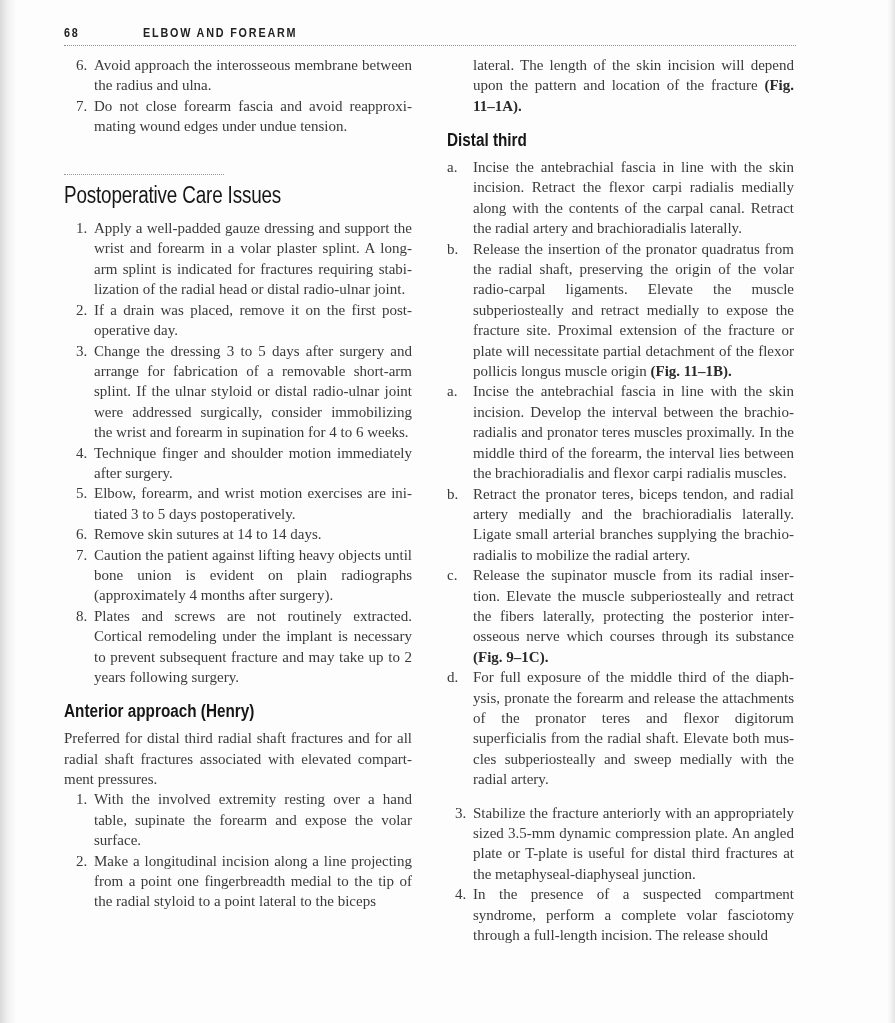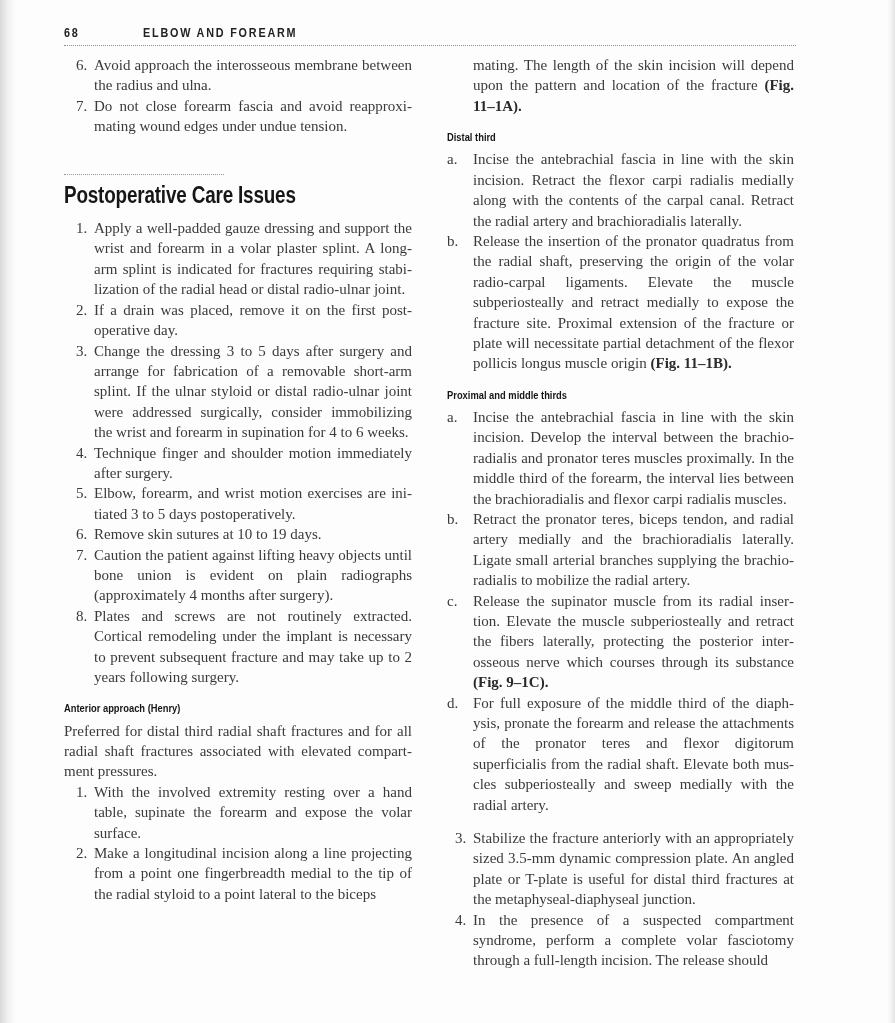--- a/index.html
+++ b/index.html
@@ -40,27 +40,27 @@
     text-align: justify; margin: 0;
   }
   b { font-weight: bold; color: #2a2a2a; }
 
   p.cont { padding-left: 26px; }
 
   .section-block { margin-top: 37px; margin-bottom: 10px; }
   .section-rule { width: 160px; border-top: 1px dotted #999; margin-bottom: 7px; }
   h2 {
     margin: 0; font-family: "Liberation Sans", sans-serif;
-    font-weight: bold; font-size: 23px; color: #161616; line-height: 1.15;
+    font-weight: normal; font-size: 23px; color: #161616; line-height: 1.15;
   }
   h2 > span { display: inline-block; transform: scaleX(0.82); transform-origin: 0 50%; white-space: nowrap; letter-spacing: -0.2px; }
 
   h3 {
     margin: 15px 0 6px 0; font-family: "Liberation Sans", sans-serif;
-    font-weight: bold; font-size: 11px; color: #161616; line-height: 1.1;
+    font-weight: bold; font-size: 18px; color: #161616; line-height: 1.1;
   }
   h3 > span { display: inline-block; transform: scaleX(0.85); transform-origin: 0 50%; white-space: nowrap; }
   .section-block + h3 { margin-top: 15px; }
   .col-right > h3:first-child { margin-top: 0; }
 
   .list { margin: 0; }
   .list-item { position: relative; padding-left: 30px; }
   .list-item .marker { position: absolute; left: 12px; top: 0; }
   .col-right .list-item { padding-left: 26px; }
   .col-right .list-letter .marker { left: 0; }
@@ -88,39 +88,38 @@
           <div class="section-block">
             <div class="section-rule"></div>
             <h2><span>Postoperative Care Issues</span></h2>
           </div>
           <div class="list list-number">
             <div class="list-item"><span class="marker">1.</span><span class="item-text"><span>Apply a well-padded gauze dressing and support the wrist and forearm in a volar plaster splint. A long-arm splint is indicated for fractures requiring stabi­lization of the radial head or distal radio-ulnar joint.</span></span></div>
             <div class="list-item"><span class="marker">2.</span><span class="item-text"><span>If a drain was placed, remove it on the first post­operative day.</span></span></div>
             <div class="list-item"><span class="marker">3.</span><span class="item-text"><span>Change the dressing 3 to 5 days after surgery and arrange for fabrication of a removable short-arm splint. If the ulnar styloid or distal radio-ulnar joint were addressed surgically, consider immobi­lizing the wrist and forearm in supination for 4 to 6 weeks.</span></span></div>
             <div class="list-item"><span class="marker">4.</span><span class="item-text"><span>Technique finger and shoulder motion immediately after surgery.</span></span></div>
             <div class="list-item"><span class="marker">5.</span><span class="item-text"><span>Elbow, forearm, and wrist motion exercises are ini­tiated 3 to 5 days postoperatively.</span></span></div>
-            <div class="list-item"><span class="marker">6.</span><span class="item-text"><span>Remove skin sutures at 10 to 19 days.</span></span></div>
+            <div class="list-item"><span class="marker">6.</span><span class="item-text"><span>Remove skin sutures at 14 to 14 days.</span></span></div>
             <div class="list-item"><span class="marker">7.</span><span class="item-text"><span>Caution the patient against lifting heavy objects until bone union is evident on plain radiographs (approximately 4 months after surgery).</span></span></div>
             <div class="list-item"><span class="marker">8.</span><span class="item-text"><span>Plates and screws are not routinely extracted. Cortical remodeling under the implant is necessary to prevent subsequent fracture and may take up to 2 years following surgery.</span></span></div>
           </div>
           <h3><span>Anterior approach (Henry)</span></h3>
           <p><span>Preferred for distal third radial shaft fractures and for all radial shaft fractures associated with elevated compart­ment pressures.</span></p>
           <div class="list list-number">
             <div class="list-item"><span class="marker">1.</span><span class="item-text"><span>With the involved extremity resting over a hand table, supinate the forearm and expose the volar surface.</span></span></div>
             <div class="list-item"><span class="marker">2.</span><span class="item-text"><span>Make a longitudinal incision along a line projecting from a point one fingerbreadth medial to the tip of the radial styloid to a point lateral to the biceps</span></span></div>
           </div>
         </div>
       <div class="col col-right">
-          <p class="cont"><span>mating. The length of the skin incision will depend upon the pattern and location of the fracture </span><b>(Fig. 11–1A).</b></p>
+          <p class="cont"><span>lateral. The length of the skin incision will depend upon the pattern and location of the fracture </span><b>(Fig. 11–1A).</b></p>
           <h3><span>Distal third</span></h3>
           <div class="list list-letter">
             <div class="list-item"><span class="marker">a.</span><span class="item-text"><span>Incise the antebrachial fascia in line with the skin incision. Retract the flexor carpi radialis medially along with the contents of the carpal canal. Retract the radial artery and brachioradialis laterally.</span></span></div>
             <div class="list-item"><span class="marker">b.</span><span class="item-text"><span>Release the insertion of the pronator quadratus from the radial shaft, preserving the origin of the volar radio-carpal ligaments. Elevate the muscle subperiosteally and retract medially to expose the fracture site. Proximal extension of the fracture or plate will necessitate partial detachment of the flexor pollicis longus muscle origin </span><b>(Fig. 11–1B).</b></span></div>
           </div>
-          <h3><span>Proximal and middle thirds</span></h3>
           <div class="list list-letter">
             <div class="list-item"><span class="marker">a.</span><span class="item-text"><span>Incise the antebrachial fascia in line with the skin incision. Develop the interval between the brachio­radialis and pronator teres muscles proximally. In the middle third of the forearm, the interval lies between the brachioradialis and flexor carpi radialis muscles.</span></span></div>
             <div class="list-item"><span class="marker">b.</span><span class="item-text"><span>Retract the pronator teres, biceps tendon, and radial artery medially and the brachioradialis laterally. Ligate small arterial branches supplying the brachio­radialis to mobilize the radial artery.</span></span></div>
             <div class="list-item"><span class="marker">c.</span><span class="item-text"><span>Release the supinator muscle from its radial inser­tion. Elevate the muscle subperiosteally and retract the fibers laterally, protecting the posterior inter­osseous nerve which courses through its substance </span><b>(Fig. 9–1C).</b></span></div>
             <div class="list-item"><span class="marker">d.</span><span class="item-text"><span>For full exposure of the middle third of the diaph­ysis, pronate the forearm and release the attach­ments of the pronator teres and flexor digitorum superficialis from the radial shaft. Elevate both mus­cles subperiosteally and sweep medially with the radial artery.</span></span></div>
           </div>
           <div class="list list-number">
             <div class="list-item"><span class="marker">3.</span><span class="item-text"><span>Stabilize the fracture anteriorly with an appropri­ately sized 3.5-mm dynamic compression plate. An angled plate or T-plate is useful for distal third frac­tures at the metaphyseal-diaphyseal junction.</span></span></div>
             <div class="list-item"><span class="marker">4.</span><span class="item-text"><span>In the presence of a suspected compartment syndrome, perform a complete volar fasciotomy through a full-length incision. The release should</span></span></div>
           </div>

